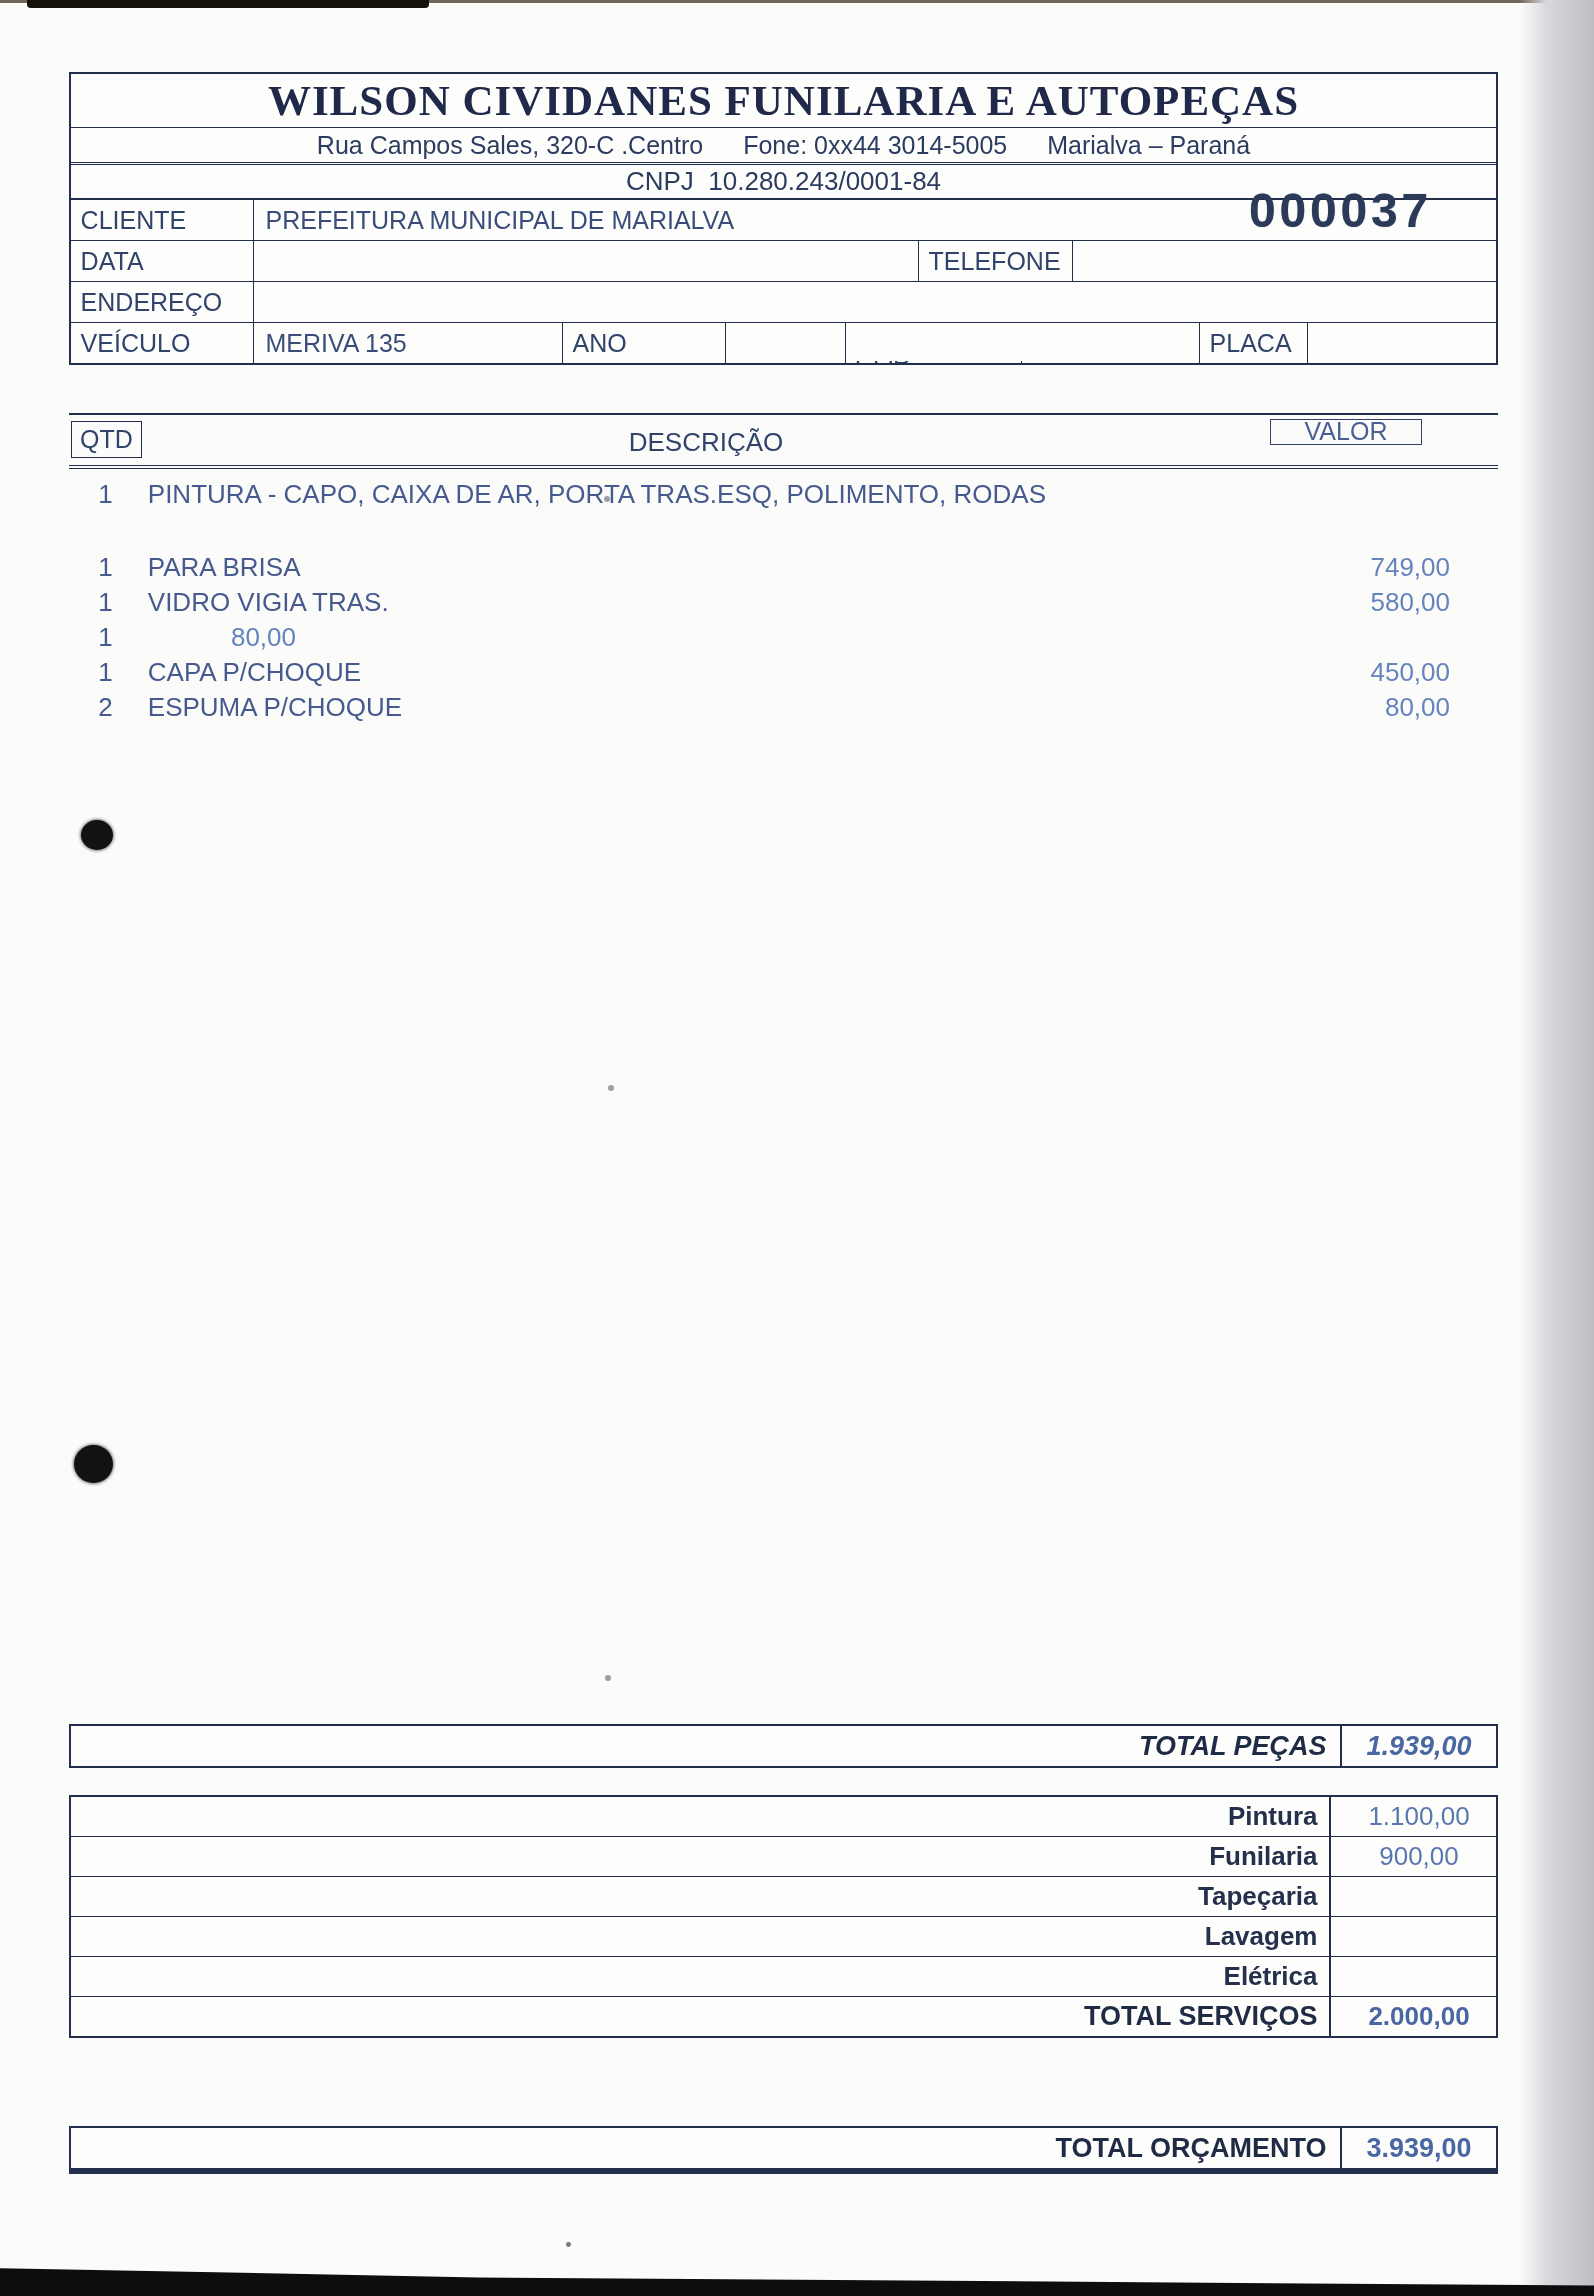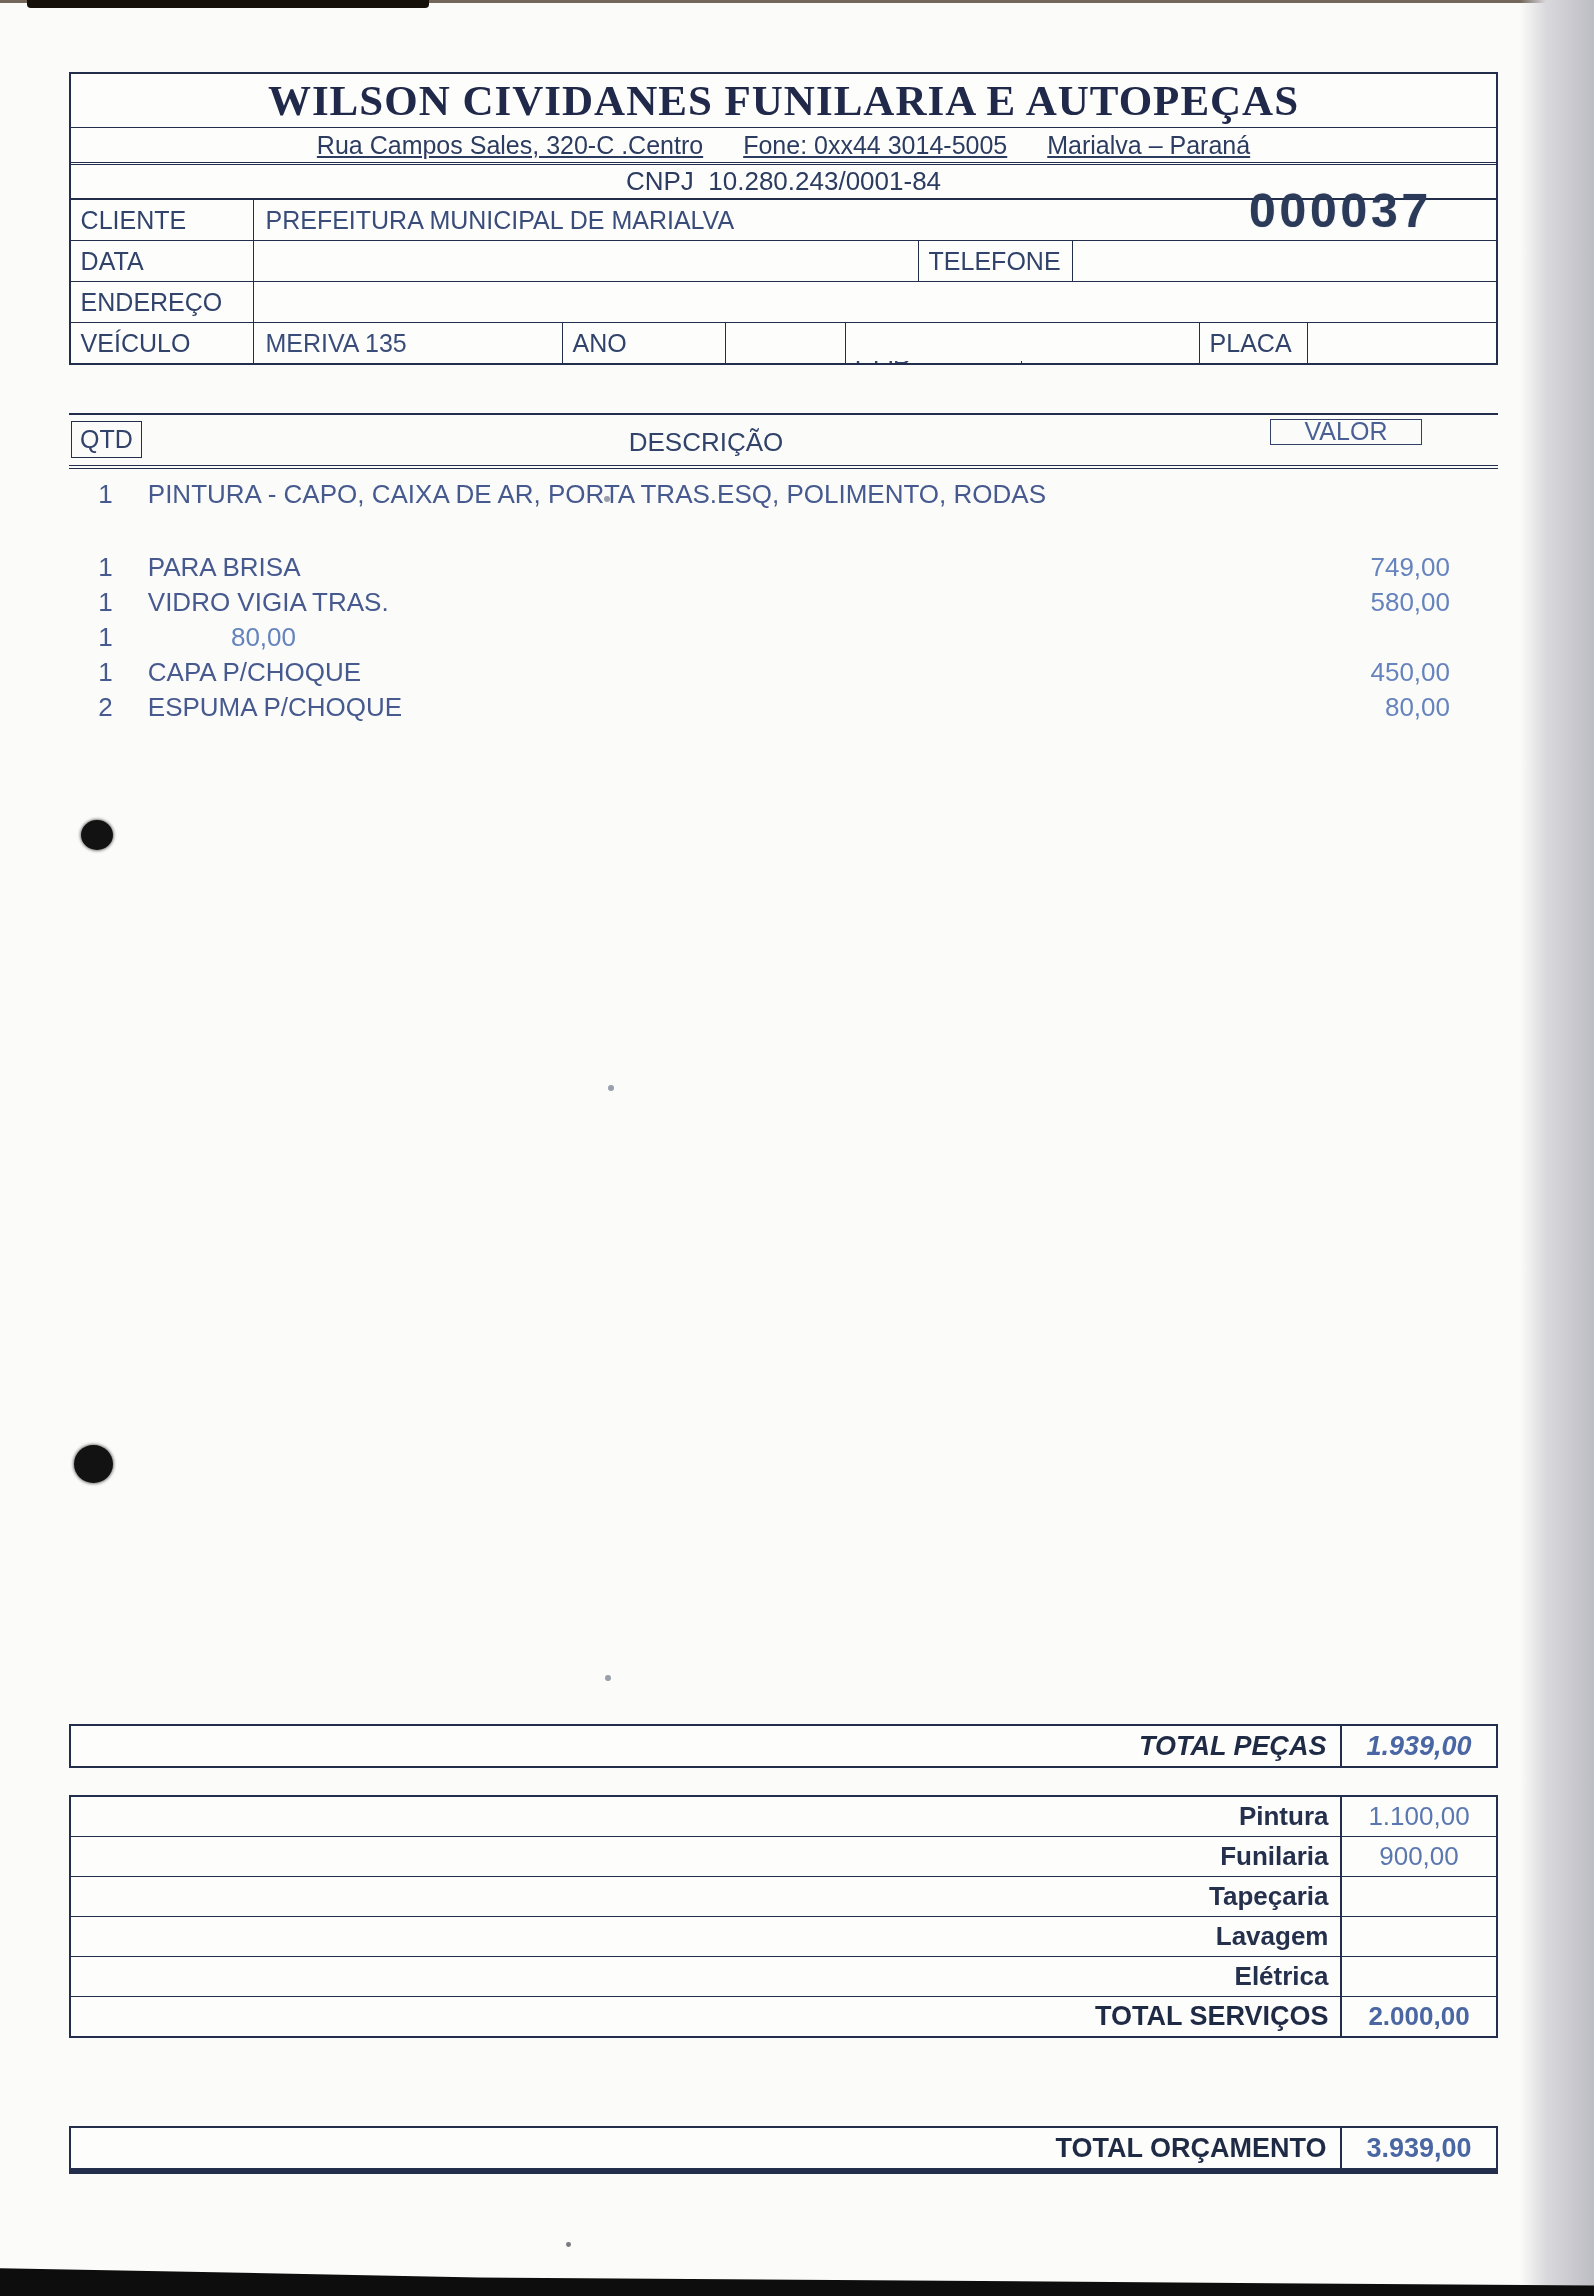--- a/index.html
+++ b/index.html
@@ -25,21 +25,21 @@
   .speck-4{left:566px;top:2242px;width:4.8px;height:4.8px;background:#7a7a80;}
 
   
   .doc-box{position:absolute;left:69px;top:72px;width:1429px;border:2.9px solid #232e4c;background:#fdfdfc;box-sizing:border-box;}
   .h-row{box-sizing:border-box;}
   .title-row{height:54px;border-bottom:1.9px solid #232e4c;display:flex;align-items:center;justify-content:center;}
   .title-row .t{
     font-family:"Liberation Serif",serif;font-size:43px;font-weight:600;
     color:#20294a;letter-spacing:1px;white-space:nowrap;}
   .addr-row{height:37px;border-bottom:3.8px double #232e4c;display:flex;align-items:center;justify-content:center;gap:40px;
-    font-size:25px;color:#2c3c60;text-decoration:underline;}
+    font-size:25px;color:#2c3c60;}
   .cnpj-row{height:35px;border-bottom:2.9px solid #232e4c;display:flex;align-items:center;justify-content:center;
     font-size:26px;color:#2c3c60;white-space:pre;}
   .info-row{display:flex;align-items:stretch;border-bottom:1.9px solid #232e4c;height:40px;}
   .info-row:last-child{border-bottom:none;}
   .cell{box-sizing:border-box;display:flex;align-items:center;font-size:25px;overflow:hidden;white-space:nowrap;}
   .lbl{color:#31436b;padding-left:9.6px;}
   .val{color:#3a4d7a;padding-left:11.5px;}
   .c-label{width:183px;border-right:1.9px solid #232e4c;}
   .br{border-right:1.9px solid #232e4c;}
   .flex1{flex:1;}
@@ -72,21 +72,21 @@
     font-size:27px;font-weight:bold;color:#1f2a45;white-space:nowrap;}
   .t-value{width:154px;border-left:2.9px solid #232e4c;display:flex;align-items:center;justify-content:center;
     font-size:27px;font-weight:bold;color:#4a67a4;}
   .services{position:absolute;left:69px;top:1795px;width:1429px;box-sizing:border-box;
     border:2.9px solid #232e4c;background:#fdfdfc;}
   .svc-row{display:flex;align-items:stretch;height:39px;border-top:1.9px solid #232e4c;}
   .svc-row:first-child{border-top:none;}
   .s-label{flex:1;display:flex;align-items:center;justify-content:flex-end;padding-right:11.5px;
     font-size:26px;font-weight:bold;color:#25304d;white-space:nowrap;}
   .s-value{width:154px;border-left:2.9px solid #232e4c;display:flex;align-items:center;justify-content:center;
-    font-size:26px;color:#5a77b0;}
+    font-size:26px;color:#5a77b0;padding-left:11px;}
 </style>
 </head>
 <body>
 
 <div class="page">
 
   <div class="top-line"></div>
   <div class="top-bar"></div>
   <div class="right-shadow"></div>
   <div class="ink-dot dot-1"></div>

